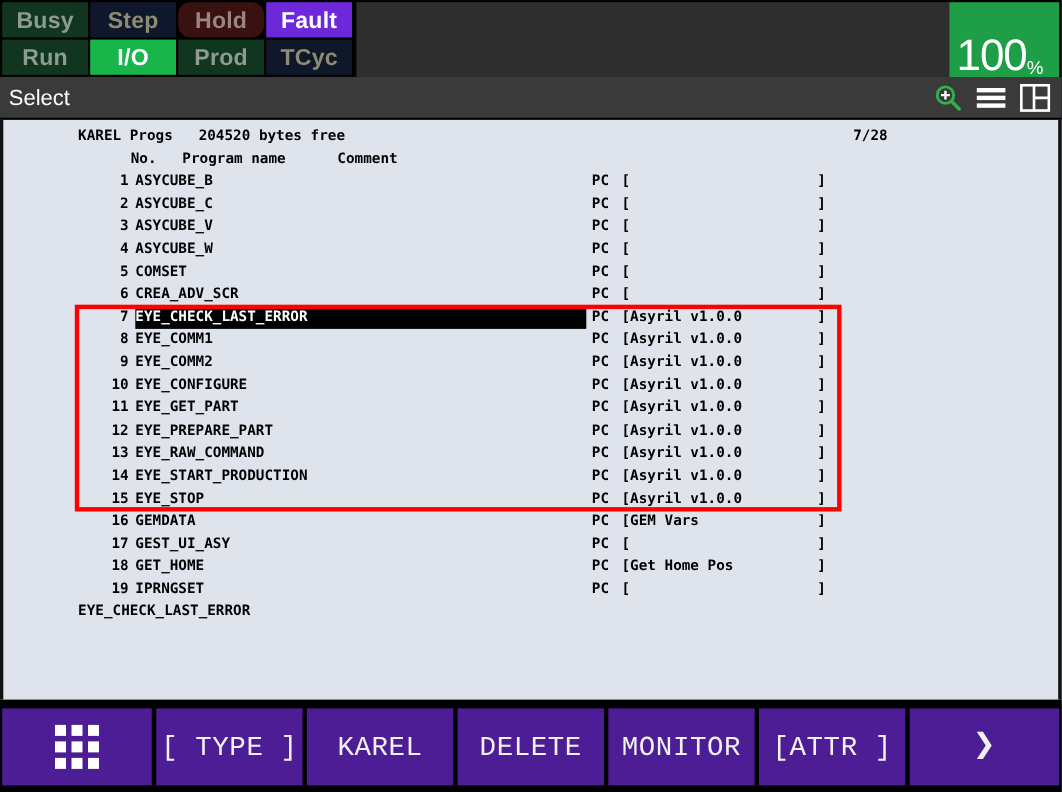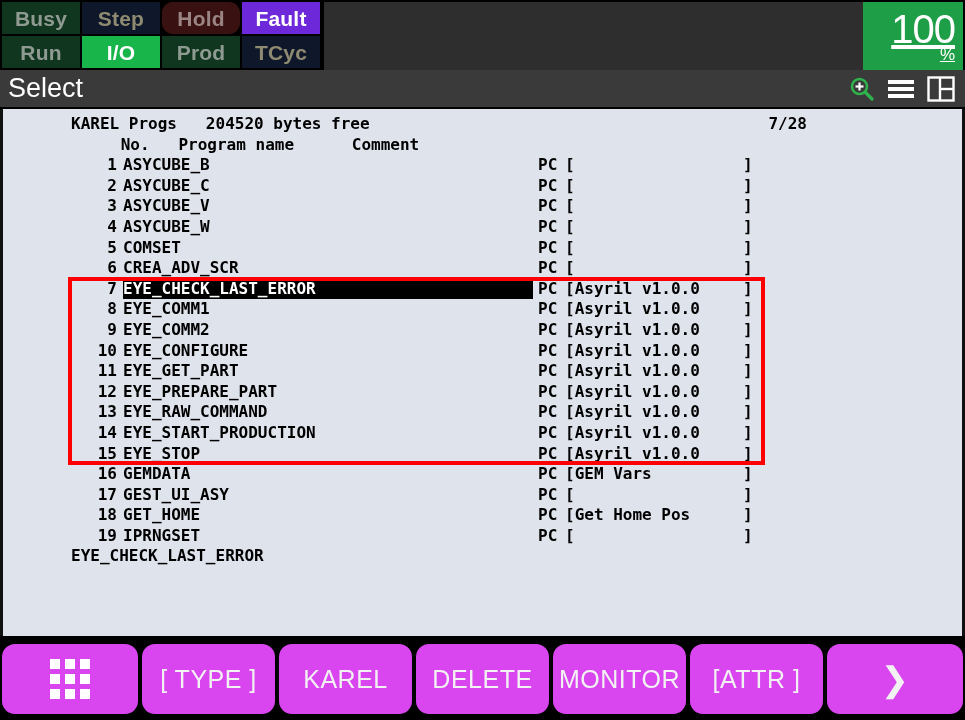--- a/index.html
+++ b/index.html
@@ -61,26 +61,25 @@
     background: #2e2e2e;
     border-left: 2px solid #000;
   }
   .ovr-badge {
     width: 100px;
     height: 70px;
     margin: 2px 2px 2px 0;
     background: #1e9e46;
     color: #ffffff;
     display: flex;
-    flex-direction: column;
+    flex-direction: row;
     align-items: flex-end;
     justify-content: center;
     padding: 0 8px 2px 0;
     position: relative;
-    text-decoration: underline;
   }
   .ovr-value {
     font-size: 40px;
     font-weight: 400;
     line-height: 0.95;
     letter-spacing: -1px;
   }
   .ovr-unit {
     font-size: 17px;
     line-height: 1;
@@ -91,21 +90,21 @@
   .title-bar {
     position: absolute;
     left: 0; top: 70px;
     width: 965px; height: 39px;
     background: #3a3a3a;
     display: flex;
     align-items: center;
     border-bottom: 2px solid #000;
   }
   .title-text {
-    font-size: 27px;
+    font-size: 20px;
     color: #ffffff;
     padding-left: 8px;
     line-height: 1;
     font-weight: 400;
   }
   .title-icons {
     margin-left: auto;
     display: flex;
     align-items: center;
     gap: 12px;
@@ -120,21 +119,21 @@
     width: 965px; height: 527px;
     background: #dfe3ec;
     border-left: 3px solid #111;
     border-right: 3px solid #111;
     overflow: hidden;
   }
   .content-inner {
     position: relative;
     width: 100%; height: 100%;
     font-family: "DejaVu Sans Mono", "Liberation Mono", monospace;
-    font-size: 16px;
+    font-size: 13px;
     font-weight: bold;
     color: #000;
     padding-top: 5px;
   }
 
   .line {
     position: relative;
     height: 20.6px;
     line-height: 20.6px;
     white-space: pre;
@@ -211,30 +210,29 @@
     position: absolute;
     left: 0; top: 640px;
     width: 965px; height: 80px;
     background: #000;
     display: flex;
     align-items: stretch;
     padding: 4px 2px 6px 2px;
     gap: 4px;
   }
   .tbtn {
-    background: #d946ef;
+    background: #4c1d95;
     color: #f2f2f2;
     display: flex;
     align-items: center;
     justify-content: center;
     font-size: 25px;
     letter-spacing: 0.5px;
-    font-family: Liberation Sans, sans-serif;
+    font-family: Liberation Mono, monospace;
     user-select: none;
-    border-radius: 13px;
   }
   .tbtn-icon { width: 136px; flex: none; }
   .tbtn-lbl  { flex: 1; }
   .tbtn-next { width: 136px; flex: none; }
 
   .grid-icon {
     display: grid;
     grid-template-columns: repeat(3, 10px);
     grid-template-rows: repeat(3, 10px);
     gap: 5px;

